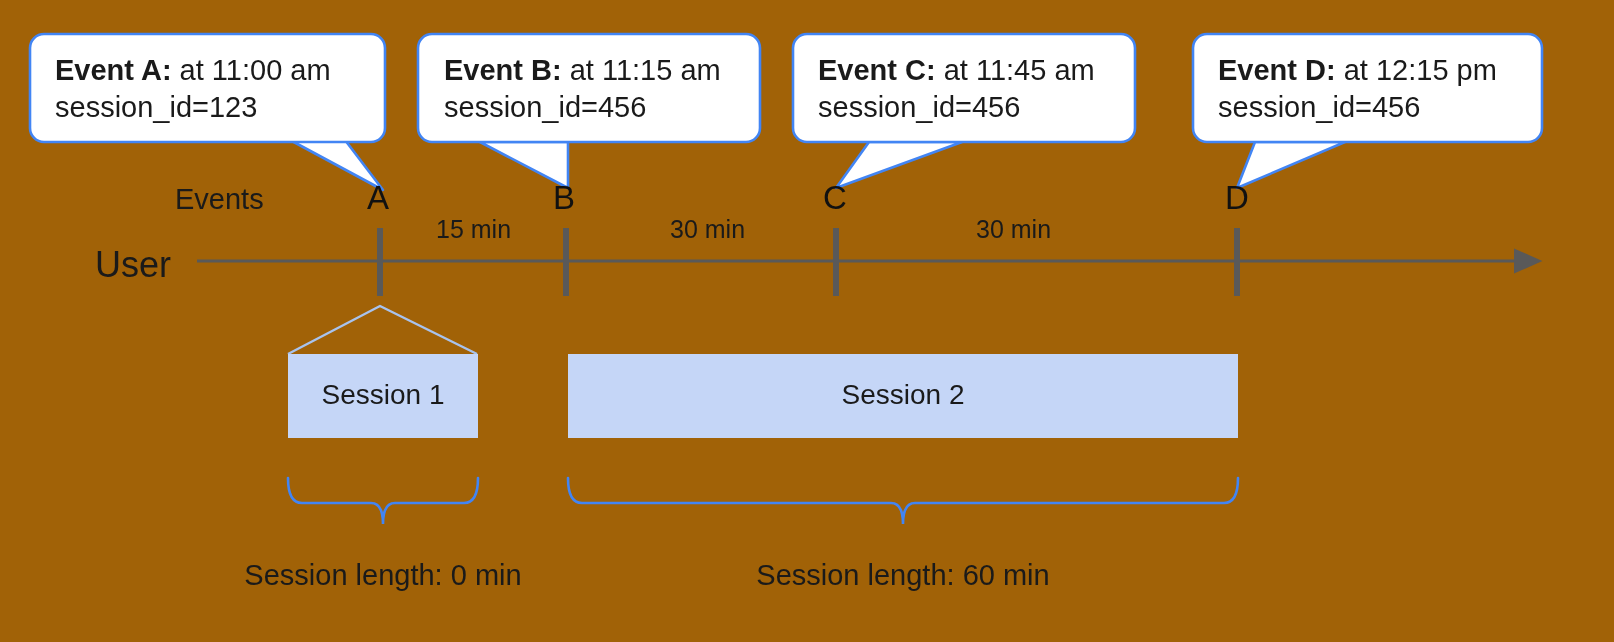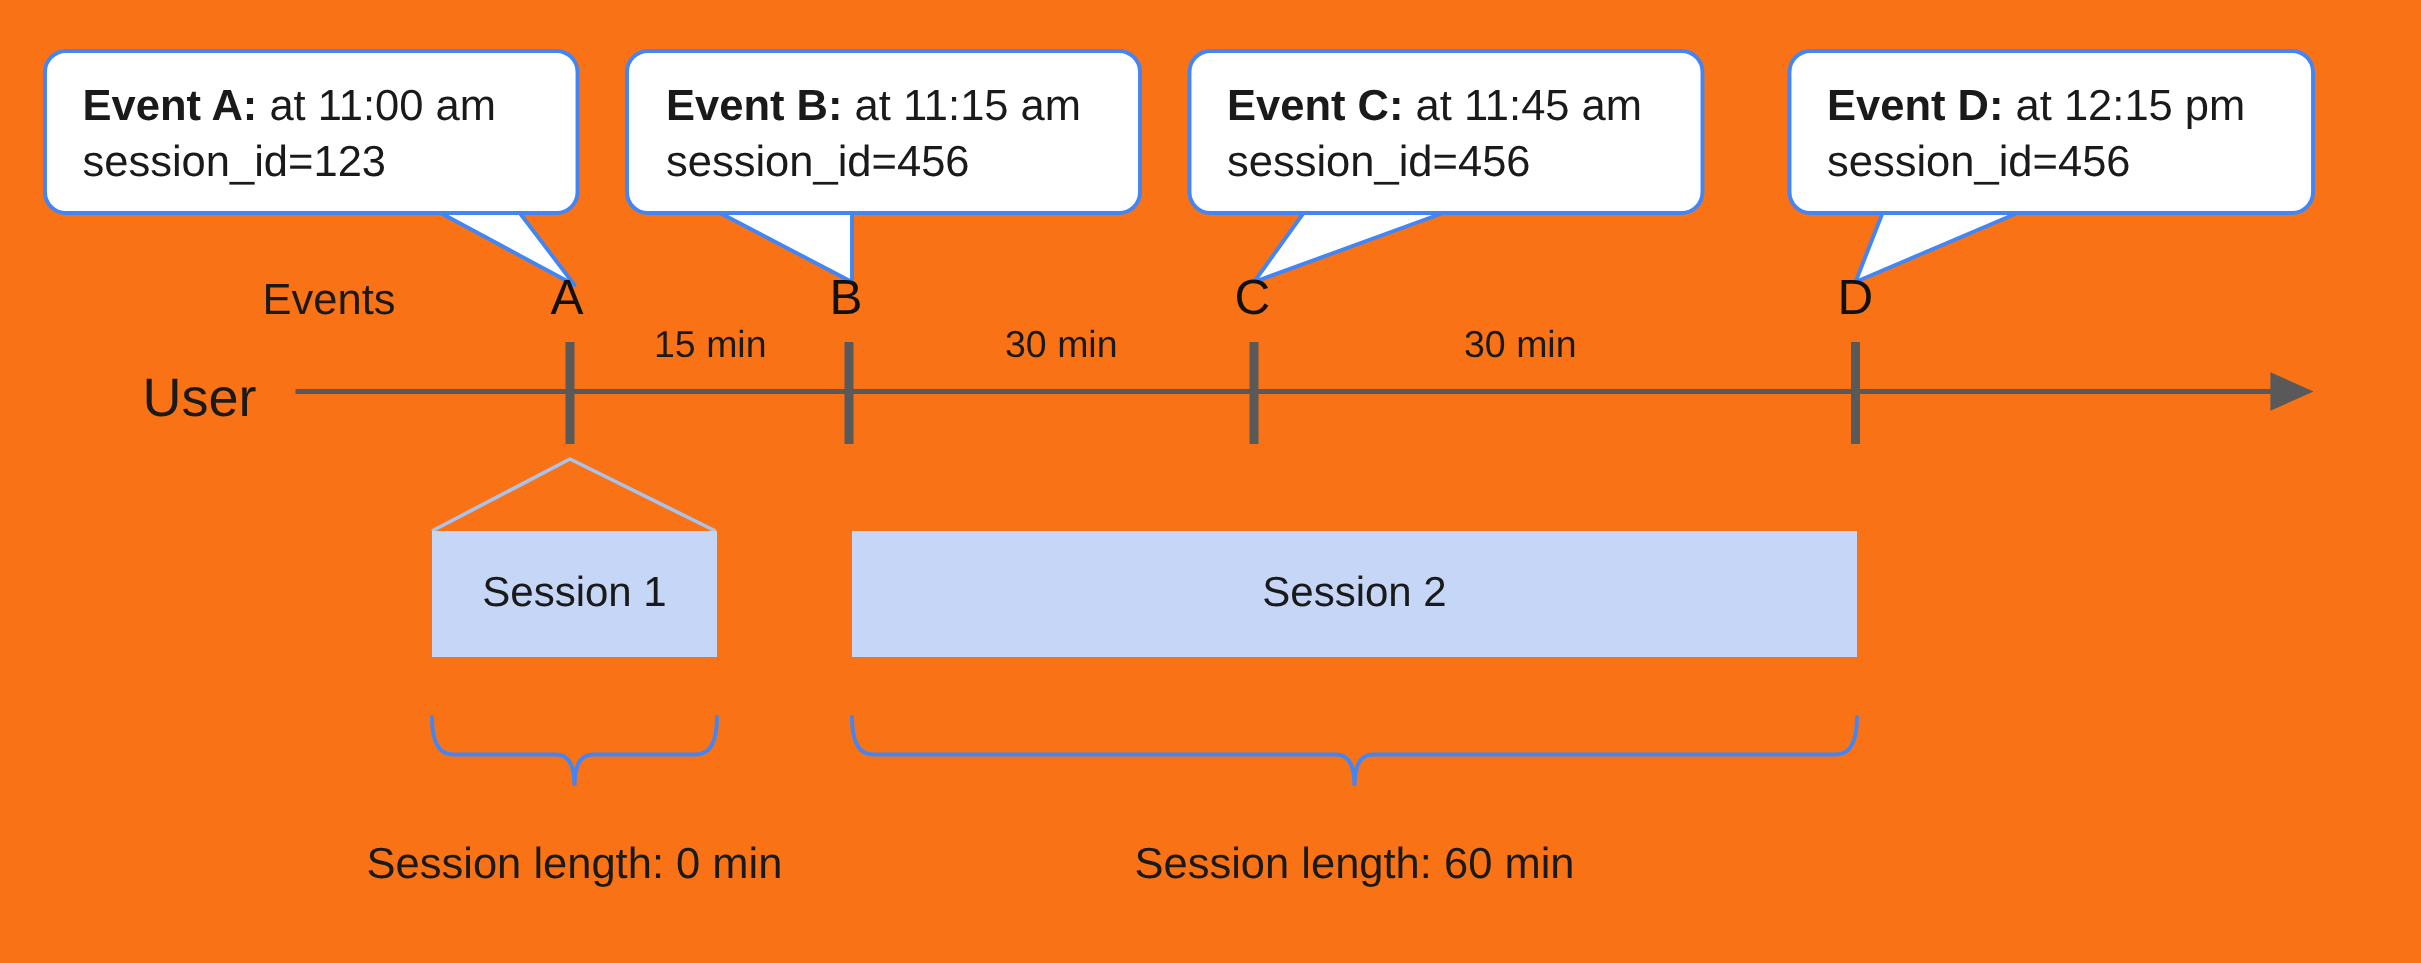--- a/index.html
+++ b/index.html
@@ -9,21 +9,21 @@
     background: #ffffff;
   }
   body {
     font-family: "Liberation Sans", sans-serif;
     -webkit-font-smoothing: antialiased;
   }
   #diagram-root {
     position: relative;
     width: 1614px;
     height: 642px;
-    background: #f97316;
+    background: #a16207;
     overflow: hidden;
   }
   #diagram-svg {
     position: absolute;
     top: 0;
     left: 0;
     width: 1614px;
     height: 642px;
   }
   .callout-text {

